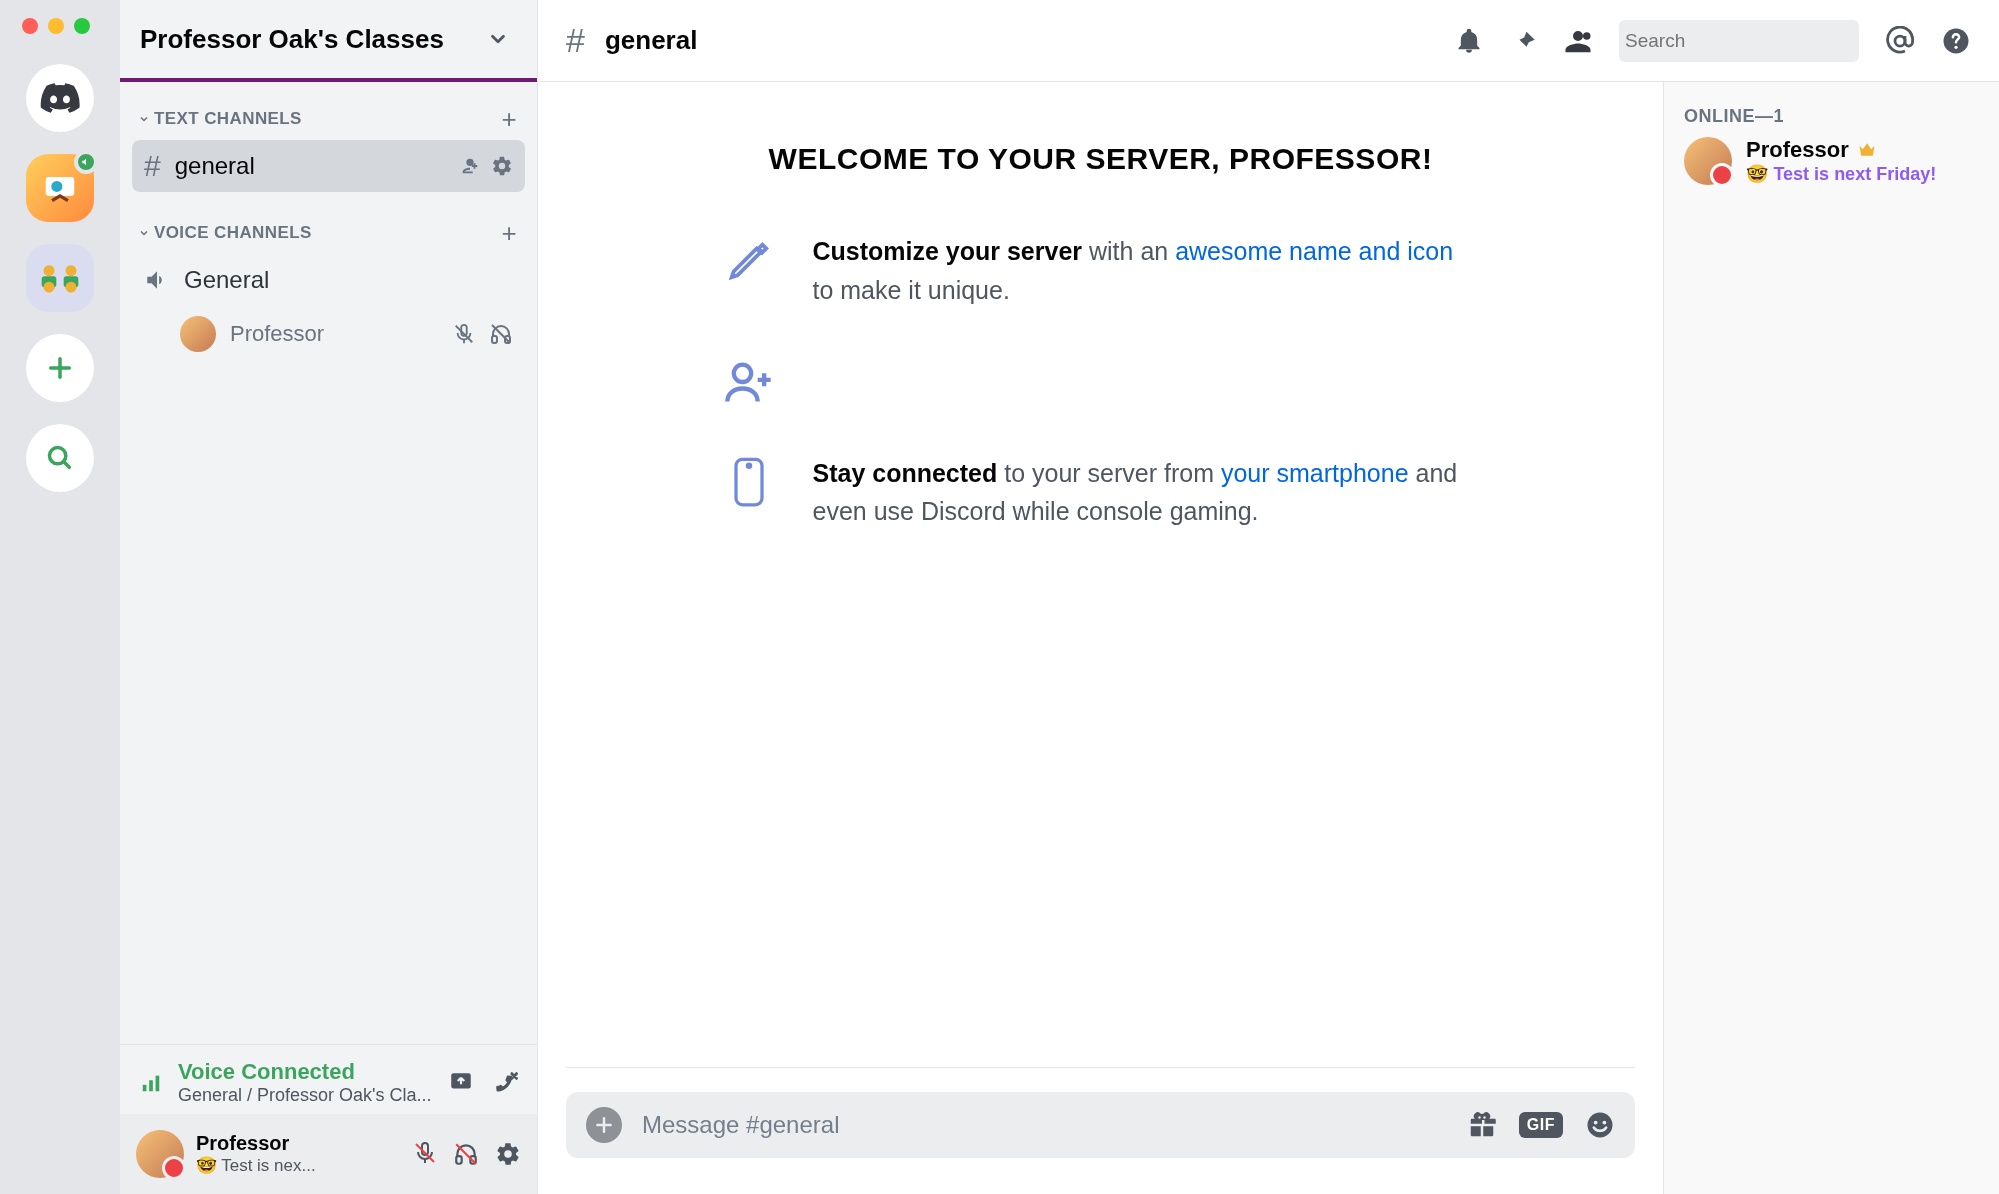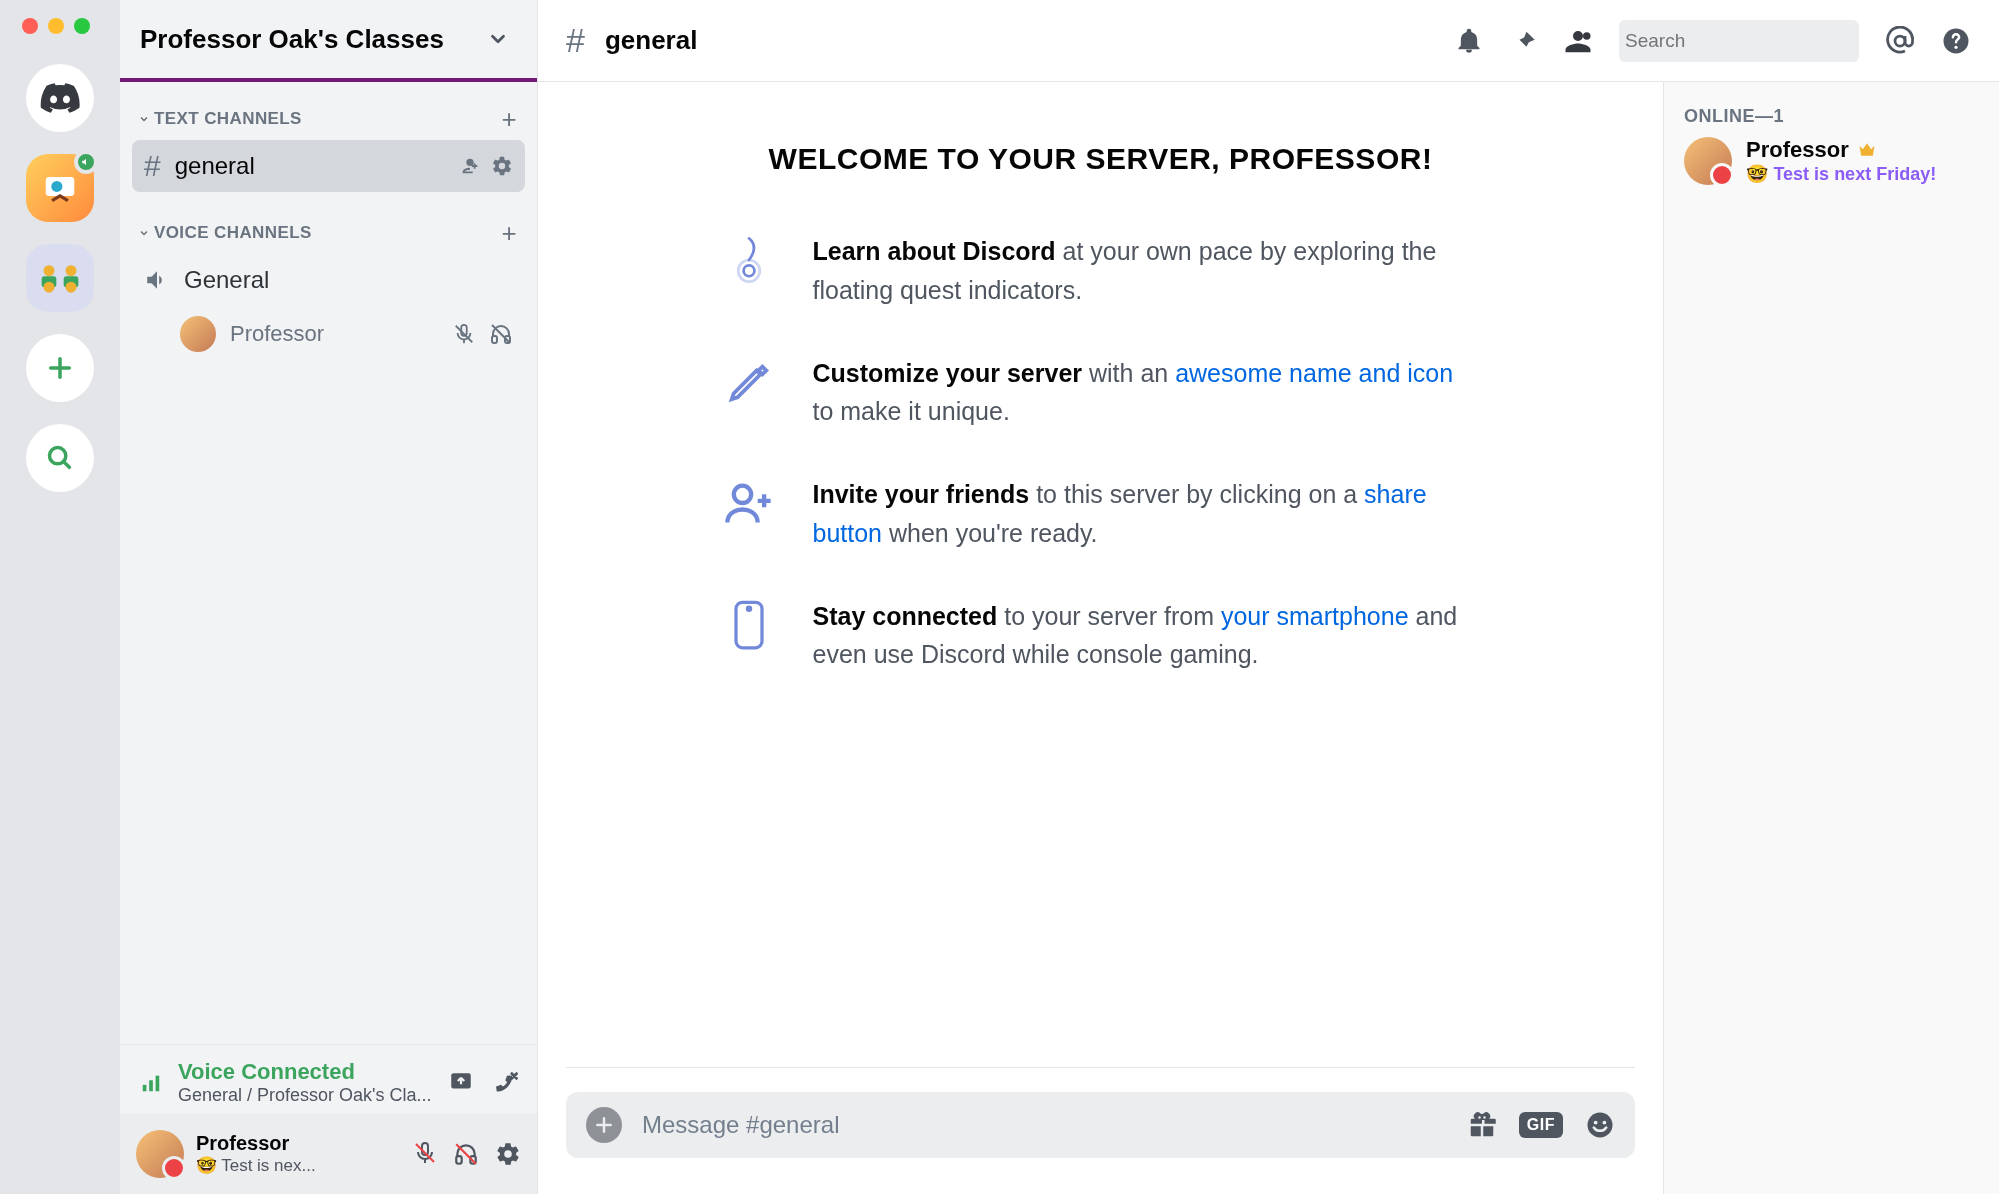--- a/index.html
+++ b/index.html
@@ -491,49 +491,38 @@
           </span>
       </div>
     </div>
 
     <div class="content-row">
       <div class="channel-content">
         <div class="welcome-wrap">
           <div class="welcome-title">WELCOME TO YOUR SERVER, PROFESSOR!</div>
           <div class="welcome-list">
 
-            <div class="welcome-item">
-              <div class="w-icon">
-                <svg width="52" height="52" viewBox="0 0 48 48" fill="none" stroke="#7289da" stroke-width="2.5">
-                    <circle cx="24" cy="34" r="10" stroke-opacity=".35"></circle>
-                    <circle cx="24" cy="34" r="5"></circle>
-                    <path d="M24 4c6 5 6 12 0 20" stroke-linecap="round"></path>
-                  </svg>
-              </div>
-              <div class="w-text"><span class="bold">Learn about Discord</span><span> at your own pace by exploring the floating quest indicators.</span></div>
-            </div>
 
             <div class="welcome-item">
               <div class="w-icon">
                 <svg width="46" height="46" viewBox="0 0 24 24" fill="none" stroke="#7289da" stroke-width="2">
                     <path d="M3 21l3-1 12-12-2-2L4 18l-1 3Zm14-15 2 2 2-2-2-2-2 2Z"></path>
                   </svg>
               </div>
               <div class="w-text"><span class="bold">Customize your server</span><span> with an </span><span class="lnk">awesome name and icon</span><span> to make it unique.</span></div>
             </div>
 
             <div class="welcome-item">
               <div class="w-icon">
                 <svg width="52" height="52" viewBox="0 0 24 24" fill="none" stroke="#7289da" stroke-width="2">
                     <circle cx="9" cy="8" r="4"></circle>
                     <path d="M2 21c0-3.5 3-6 7-6s7 2.5 7 6"></path>
                     <path d="M19 8v6M16 11h6"></path>
                   </svg>
               </div>
-              <div class="w-text"><span class="bold">Invite your friends</span><span> to this server by clicking on a </span><span class="lnk">share button</span><span> when you're ready.</span></div>
             </div>
 
             <div class="welcome-item">
               <div class="w-icon">
                 <svg width="42" height="52" viewBox="0 0 24 32" fill="none" stroke="#7289da" stroke-width="2">
                     <rect x="4" y="2" width="16" height="28" rx="4"></rect>
                     <circle cx="12" cy="6" r="1" fill="#7289da"></circle>
                   </svg>
               </div>
               <div class="w-text"><span class="bold">Stay connected</span><span> to your server from </span><span class="lnk">your smartphone</span><span> and even use Discord while console gaming.</span></div>

